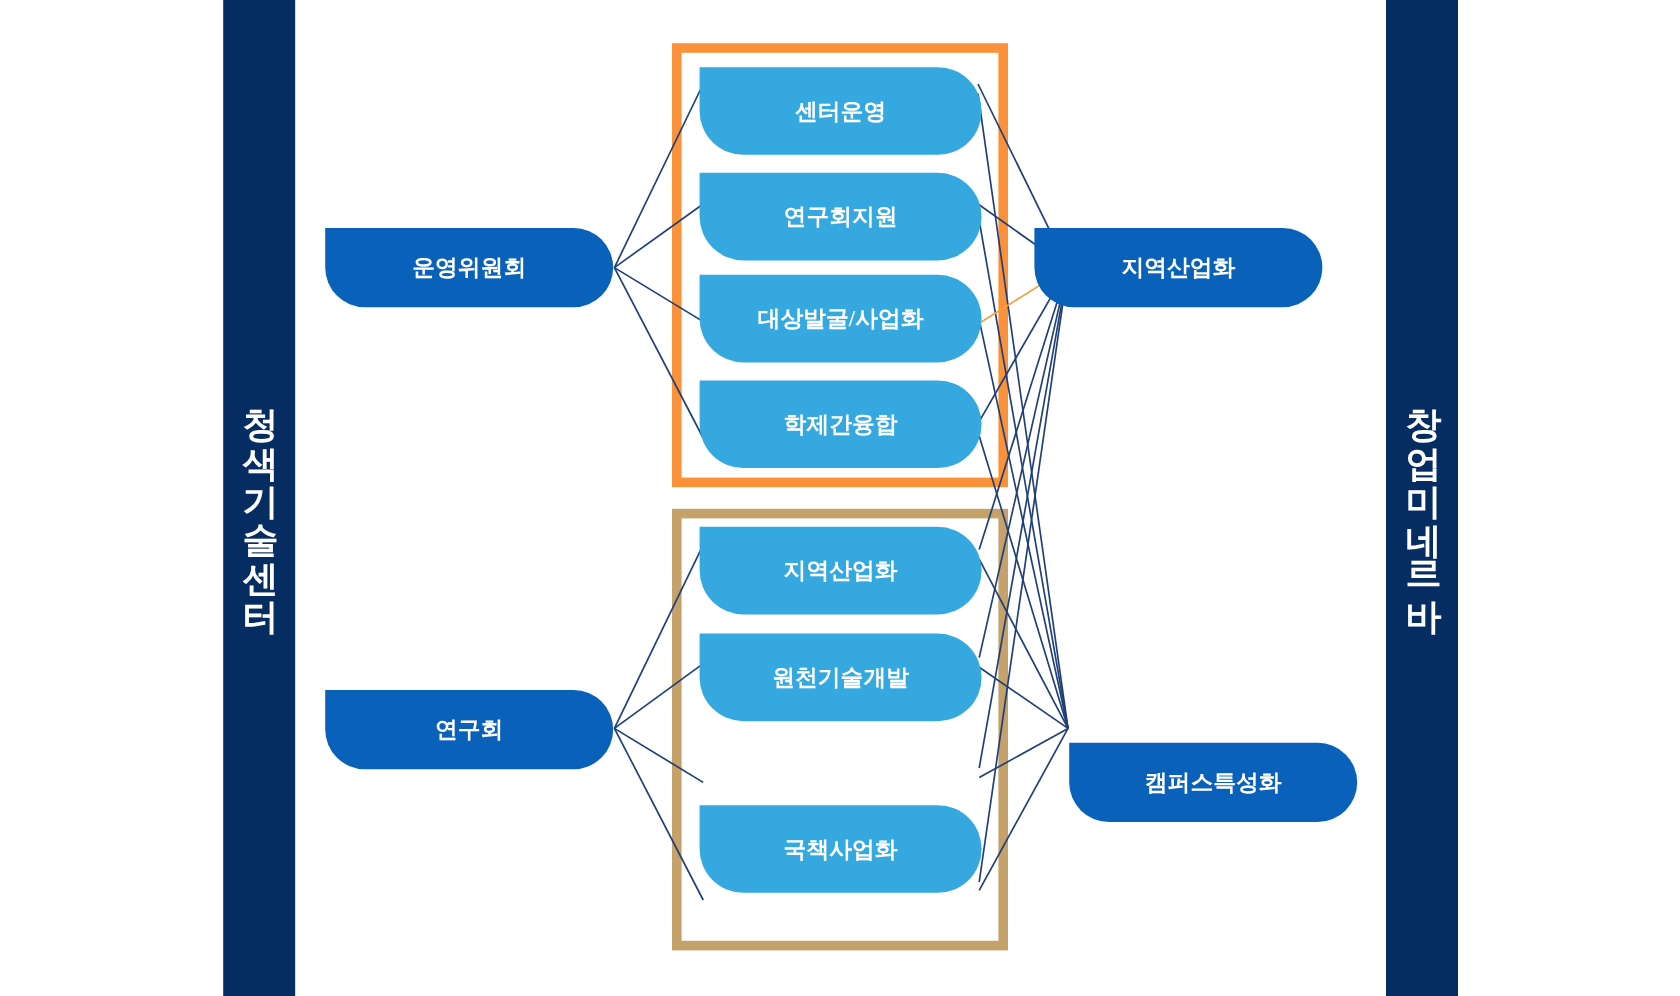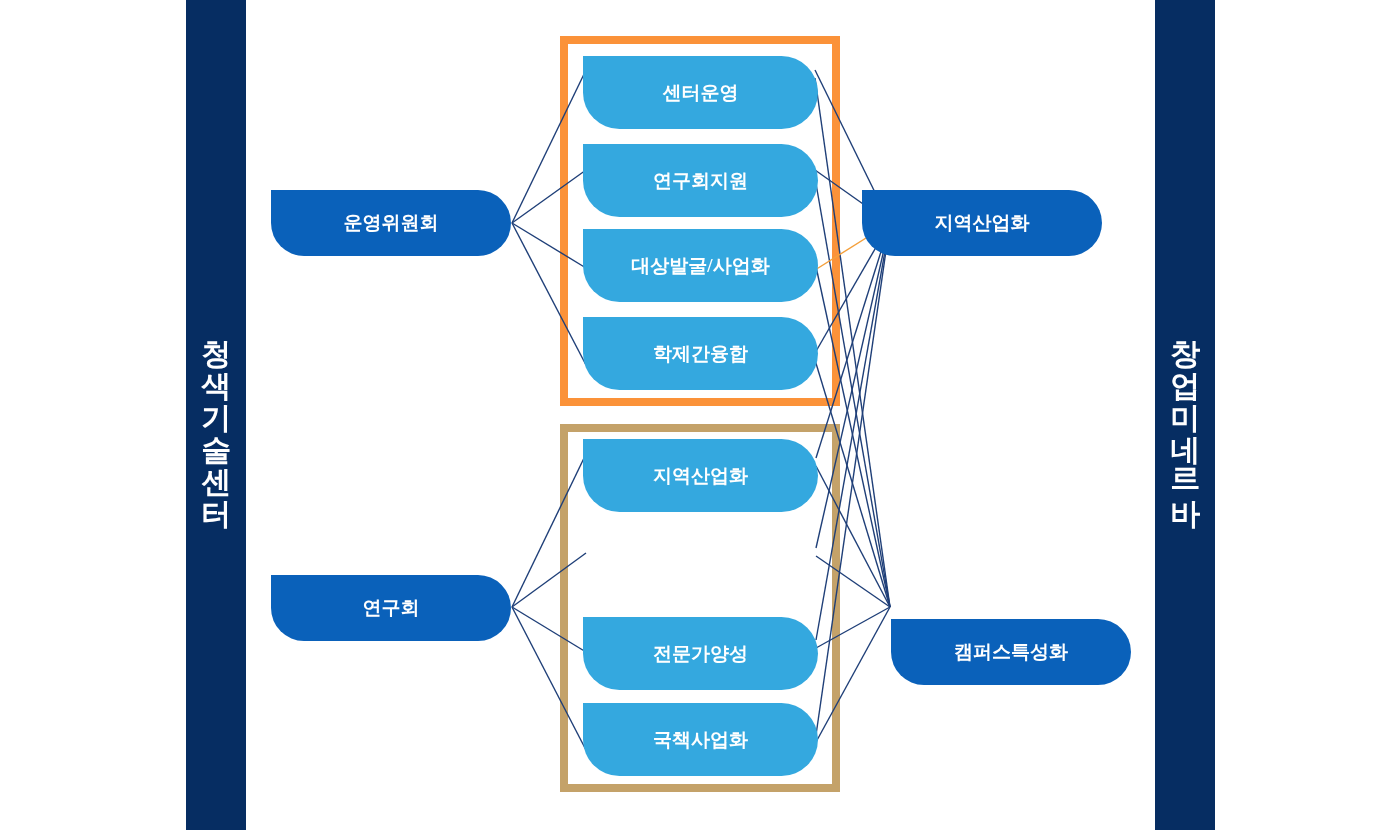--- a/index.html
+++ b/index.html
@@ -98,21 +98,21 @@
   
   #node-center-operation { top: 56px;  }
   #node-society-support  { top: 144px; }
   #node-target-biz       { top: 229px; }
   #node-edu-promo        { top: 317px; }
 
   
   #node-interdisciplinary { top: 439px; }
   #node-core-tech         { top: 528px; }
   #node-expert-training   { top: 617px; }
-  #node-national-project  { top: 703px; }
+  #node-national-project  { top: 671px; }
 
   
   #connectors {
     position: absolute;
     left: 0; top: 0;
     width: 1400px; height: 830px;
     z-index: 2;
     pointer-events: none;
   }
 </style>
@@ -190,20 +190,20 @@
   <div class="node node-inner" id="node-target-biz">
     <span>대상발굴/사업화</span>
   </div>
   <div class="node node-inner" id="node-edu-promo">
     <span>학제간융합</span>
   </div>
 
   <div class="node node-inner" id="node-interdisciplinary">
     <span>지역산업화</span>
   </div>
-  <div class="node node-inner" id="node-expert-training">
-    <span>전문가양성</span>
+  <div class="node node-inner" id="node-core-tech">
+    <span>원천기술개발</span>
   </div>
   <div class="node node-inner" id="node-national-project">
     <span>국책사업화</span>
   </div>
 
 </div>
 
 </body></html>

